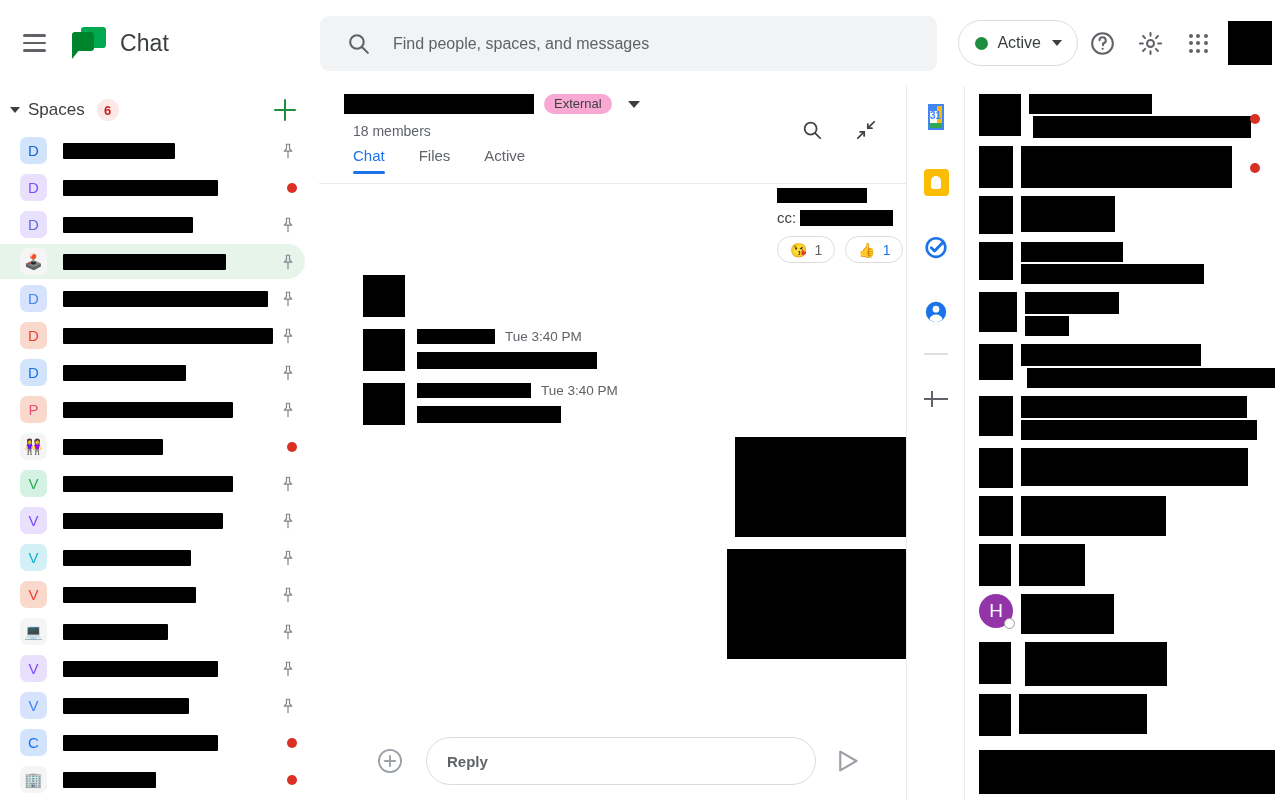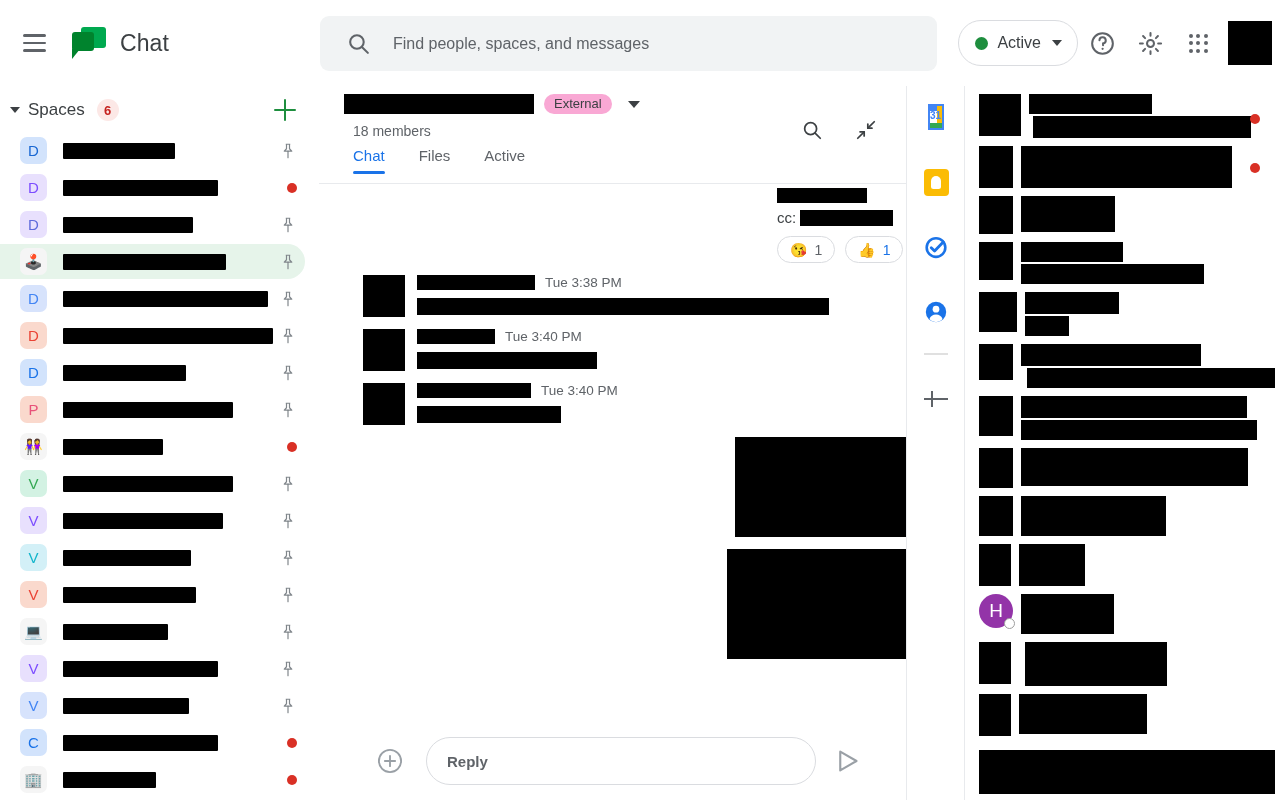--- a/index.html
+++ b/index.html
@@ -537,27 +537,20 @@
                 <span>👍</span>
                 <span class="cnt mine">1</span>
               </div>
             </div>
         </div>
       </div>
 
       <div id="message-items">
           <div class="msg">
             <div class="msg-av"></div>
-            <div class="msg-body">
-              <div class="msg-meta">
-                <span class="msg-name-red" style="width:118px;"></span>
-                <span class="msg-time">Tue 3:38 PM</span>
-              </div>
-              <div class="msg-line" style="width:412px;"></div>
-            </div>
           </div>
           <div class="msg">
             <div class="msg-av"></div>
             <div class="msg-body">
               <div class="msg-meta">
                 <span class="msg-name-red" style="width:78px;"></span>
                 <span class="msg-time">Tue 3:40 PM</span>
               </div>
               <div class="msg-line" style="width:180px;"></div>
             </div>

